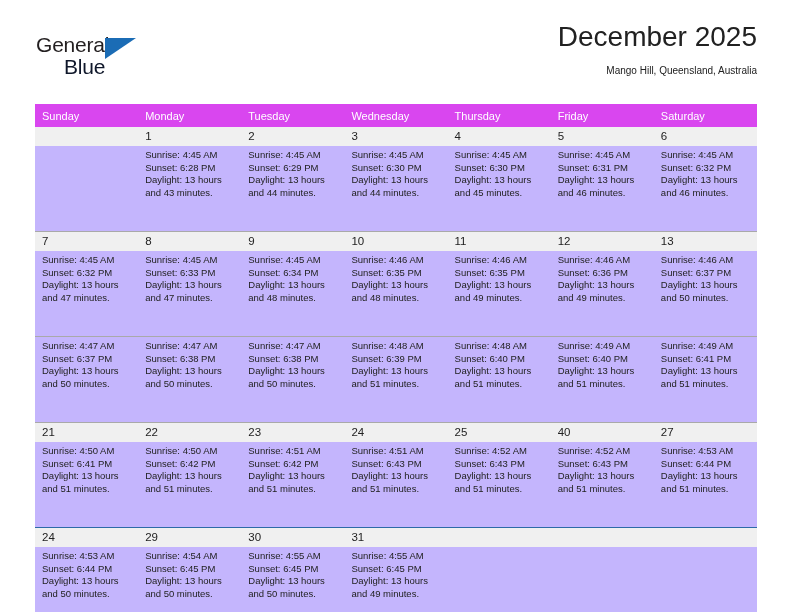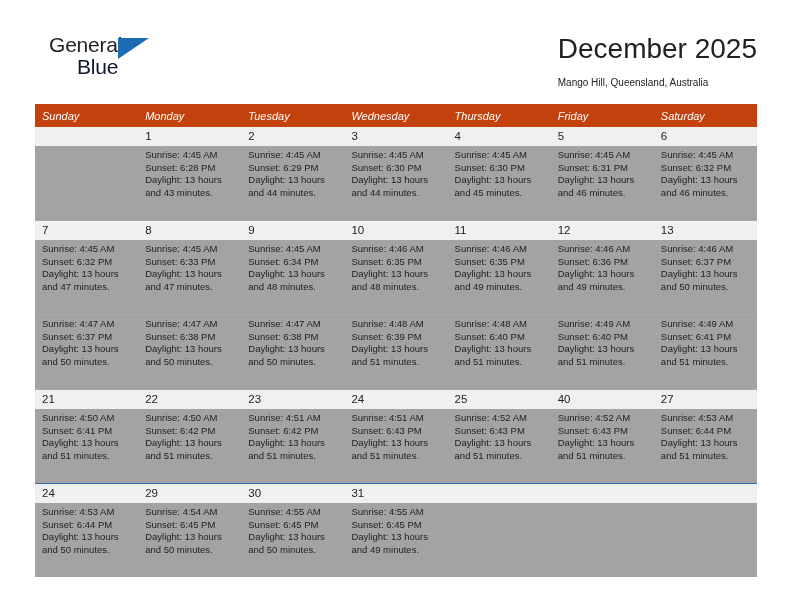--- a/index.html
+++ b/index.html
@@ -24,21 +24,21 @@
   
   .header {
     position: absolute;
     left: 0;
     top: 0;
     width: 792px;
     height: 98px;
   }
   .logo {
     position: absolute;
-    left: 49px;
+    left: 36px;
     top: 33px;
     width: 110px;
     height: 52px;
   }
   .logo-general {
     position: absolute;
     left: 0;
     top: 0;
     font-size: 21px;
     letter-spacing: -0.2px;
@@ -59,21 +59,22 @@
     left: 28px;
     top: 22px;
     font-size: 21px;
     letter-spacing: -0.2px;
     color: #0f172a;
     font-family: "Liberation Sans", sans-serif;
   }
   .title-block {
     position: absolute;
     right: 35px;
-    top: 32px;
+    top: 20px;
+    text-align: right;
   }
   .month-title {
     font-size: 28px;
     color: #212121;
     line-height: 34px;
     white-space: nowrap;
   }
   .location-title {
     font-size: 10px;
     color: #212121;
@@ -88,45 +89,44 @@
     left: 35px;
     top: 104px;
     width: 722px;
   }
   .cal-table {
     width: 722px;
     border-collapse: collapse;
     table-layout: fixed;
   }
   .cal-table th {
-    background: #c2410c;
+    background: #d946ef;
     color: #ffffff;
     font-size: 11px;
     font-weight: normal;
     text-align: left;
     padding: 5px 0 5px 7px;
     height: 13px;
     border: none;
-    font-style: italic;
   }
   .daynum-cell {
     background: #f0f0f0;
     font-size: 11.5px;
     color: #222222;
     padding: 3px 0 3px 7px;
     height: 13px;
     vertical-align: top;
     border: none;
   }
   .info-cell {
-    background: #a3a3a3;
+    background: #c4b5fd;
     font-size: 9.5px;
     color: #222222;
     line-height: 12.6px;
-    padding: 3px 6px 9px 7px;
+    padding: 3px 6px 20px 7px;
     vertical-align: top;
     border: none;
     height: 62px;
   }
   .week-sep td {
     height: 1px;
     padding: 0;
     border: none;
     background: #ffffff;
   }

